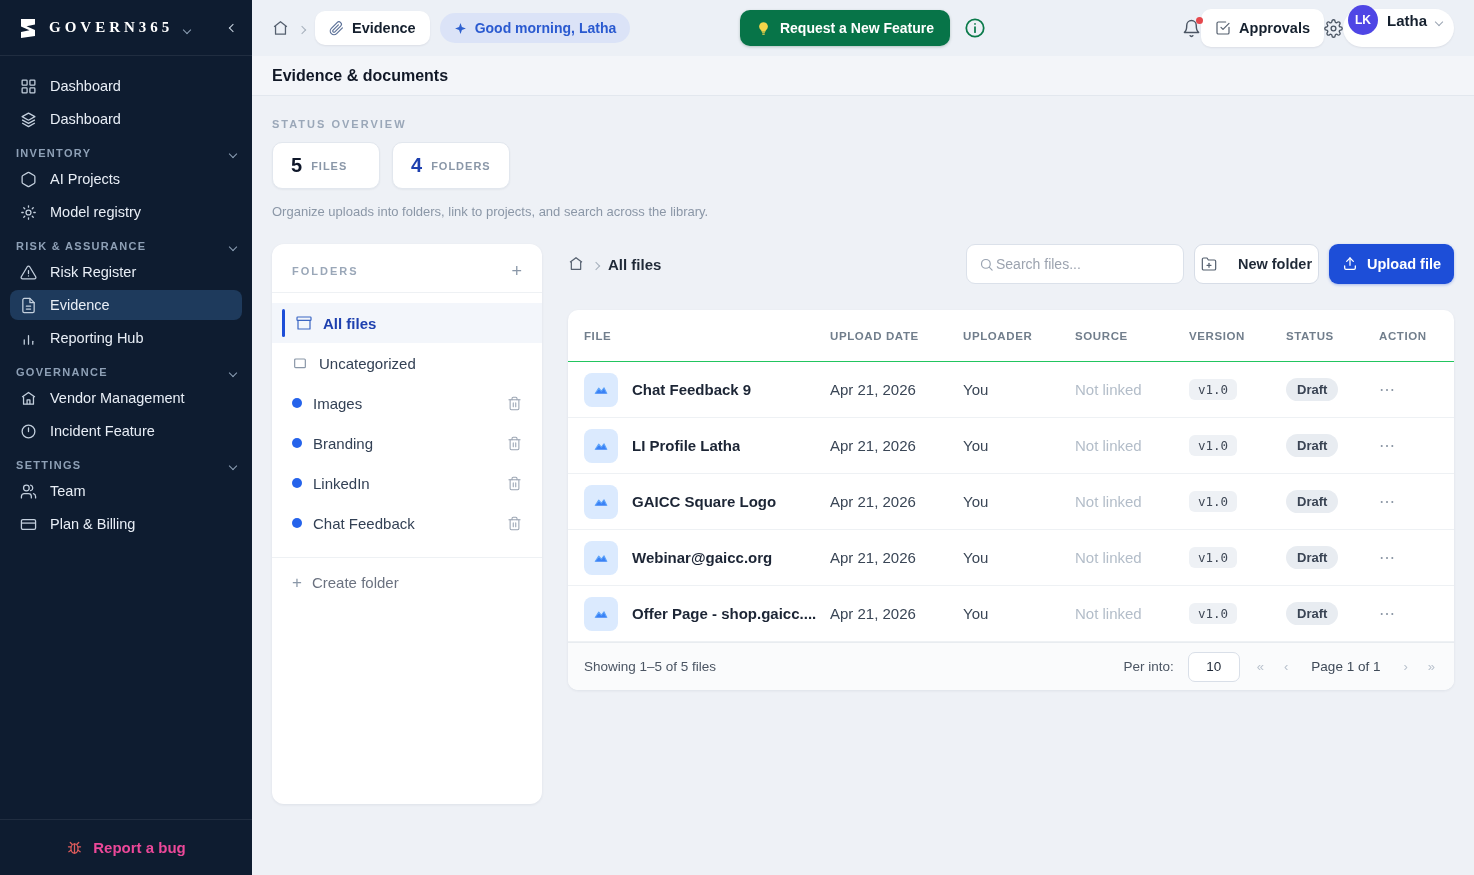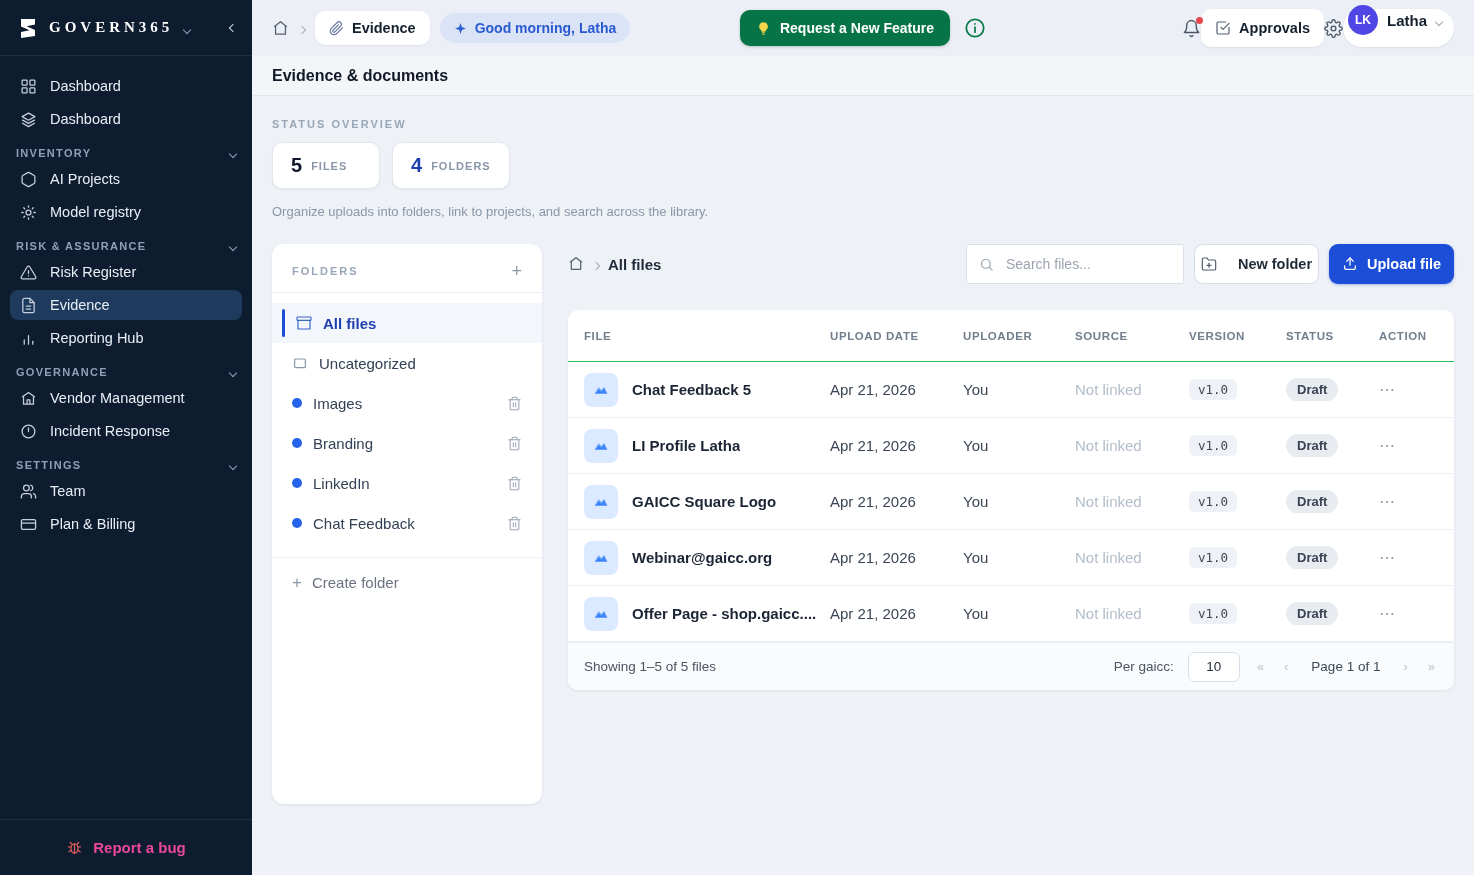--- a/index.html
+++ b/index.html
@@ -92,21 +92,21 @@
   .f-dot{width:10px;height:10px;border-radius:50%;background:#2563eb}
   .f-trash{margin-left:auto;color:#9aa4b2;display:flex;cursor:pointer}
   .create-folder{display:flex;align-items:center;gap:10px;padding:16px 20px;font-size:15px;color:#6b7280;cursor:pointer}
   .create-plus{font-size:17px;color:#8a97a8;line-height:1}
 
   
   .files-panel{flex:1;min-width:0}
   .files-toolbar{display:flex;align-items:center;gap:10px}
   .ft-crumb{display:flex;align-items:center;gap:9px;flex:1}
   .ft-crumb-label{font-size:15px;font-weight:700;color:#1f2937}
-  .search-box{width:218px;height:40px;background:#fff;border:1px solid #dbe1ea;border-radius:2px;display:flex;align-items:center;gap:12px;padding:0 12px}
+  .search-box{width:218px;height:40px;background:#fff;border:1px solid #dbe1ea;border-radius:9px;display:flex;align-items:center;gap:2px;padding:0 12px}
   .search-box input{border:none;outline:none;flex:1;min-width:0;font-size:14px;font-family:"Liberation Sans",sans-serif;color:#374151;background:transparent}
   .search-box input::placeholder{color:#9ca3af}
   .search-ico{color:#9aa4b2;display:flex}
   .btn-newfolder{height:40px;width:125px;background:#fff;border:1px solid #d7dde7;border-radius:9px;display:flex;align-items:center;justify-content:center;gap:21px;font-size:14.5px;font-weight:600;color:#1f2937;cursor:pointer}
   .btn-upload{height:40px;width:125px;background:var(--accent);border:none;border-radius:9px;display:flex;align-items:center;justify-content:center;gap:9px;font-size:14.5px;font-weight:700;color:#fff;cursor:pointer;box-shadow:0 1px 3px rgba(29,78,216,.35)}
   .nf-ico{color:#55606f;display:flex}
 
   .table-card{margin-top:26px;background:#fff;border-radius:10px;box-shadow:0 1px 3px rgba(20,30,50,.07);overflow:hidden}
   .tgrid{display:grid;grid-template-columns:246px 133px 112px 114px 97px 93px 1fr;align-items:center;padding:0 16px}
   .thead{height:52px;border-bottom:1px solid #22c55e}
@@ -246,21 +246,21 @@
         </span>
       <span>Vendor Management</span>
     </div>
     <div class="nav-item">
       <span class="ni">
           <svg width="17" height="17" viewBox="0 0 24 24" fill="none" stroke="currentColor" stroke-width="1.8" stroke-linecap="round">
             <circle cx="12" cy="12" r="9"></circle>
             <line x1="12" y1="7" x2="12" y2="12"></line>
           </svg>
         </span>
-      <span>Incident Response</span>
+      <span>Incident Feature</span>
     </div>
 
     <div class="nav-section">
       <span>SETTINGS</span>
       <span><span class="chev down"></span></span>
     </div>
     <div class="nav-item">
       <span class="ni">
           <svg width="17" height="17" viewBox="0 0 24 24" fill="none" stroke="currentColor" stroke-width="1.8" stroke-linecap="round">
             <path d="M16 21v-2a4 4 0 0 0-4-4H6a4 4 0 0 0-4 4v2"></path>
@@ -530,21 +530,21 @@
           </div>
 
           <div class="tgrid trow">
             <span class="file-cell">
               <span class="thumb">
                   <svg width="18" height="18" viewBox="0 0 24 24">
                     <path d="M4 17 L9 9.5 12.5 13.5 16 9 20 17 Z" fill="#3b82f6"></path>
                     <path d="M4 17 L9 9.5 12.5 13.5 16 9 20 17" fill="none" stroke="#60a5fa" stroke-width="1.4" stroke-linejoin="round"></path>
                   </svg>
                 </span>
-              <span class="file-name">Chat Feedback 5</span>
+              <span class="file-name">Chat Feedback 9</span>
             </span>
             <span class="cell">Apr 21, 2026</span>
             <span class="cell">You</span>
             <span class="cell light">Not linked</span>
             <span><span class="badge-version">v1.0</span></span>
             <span><span class="badge-status">Draft</span></span>
             <span class="action-dots">⋯</span>
           </div>
 
           <div class="tgrid trow">
@@ -615,21 +615,21 @@
             <span class="cell">You</span>
             <span class="cell light">Not linked</span>
             <span><span class="badge-version">v1.0</span></span>
             <span><span class="badge-status">Draft</span></span>
             <span class="action-dots">⋯</span>
           </div>
 
           <div class="tfoot">
             <span class="foot-left">Showing 1–5 of 5 files</span>
             <span class="foot-right">
-              <span class="perpage-label">Per gaicc:</span>
+              <span class="perpage-label">Per into:</span>
               <input class="perpage-input" value="10" style="">
               <span class="pg-arrow">«</span>
               <span class="pg-arrow">‹</span>
               <span class="pg-label">Page 1 of 1</span>
               <span class="pg-arrow">›</span>
               <span class="pg-arrow">»</span>
             </span>
           </div>
         </div>
       </div>

